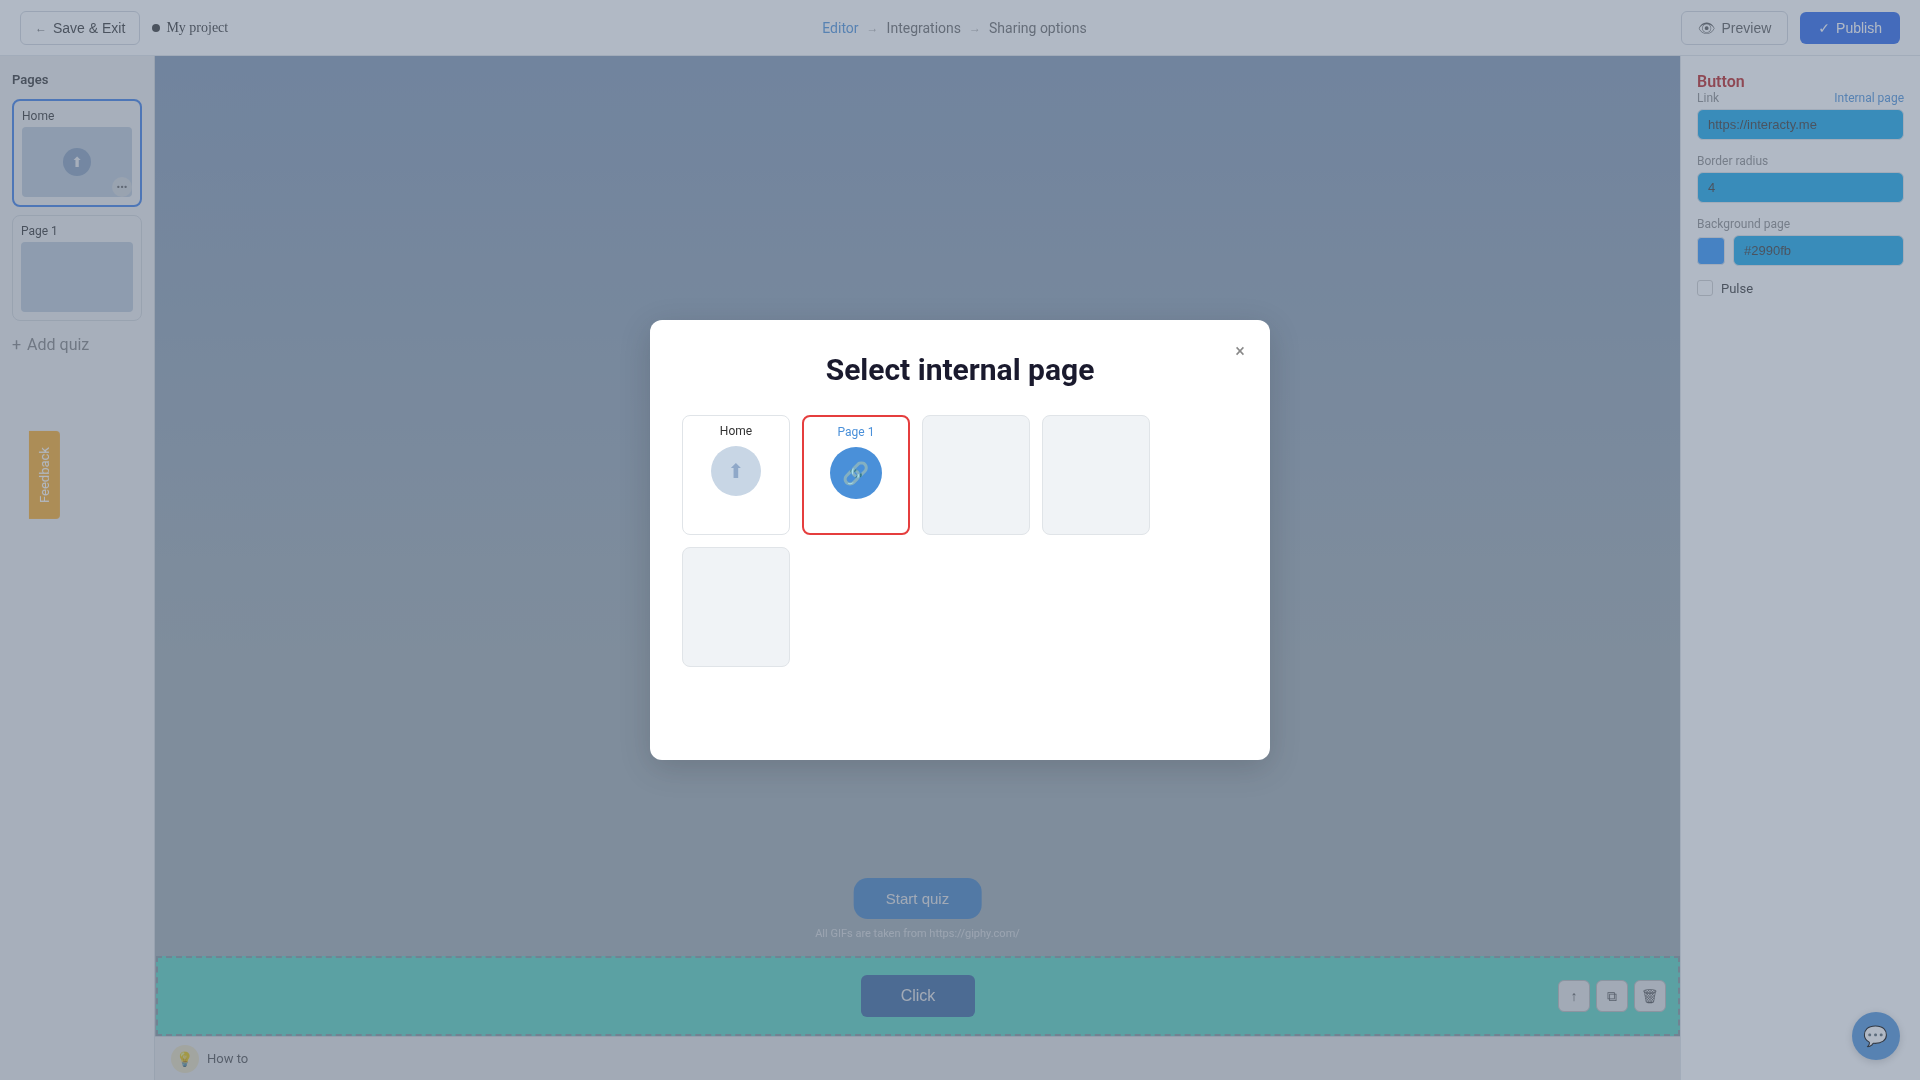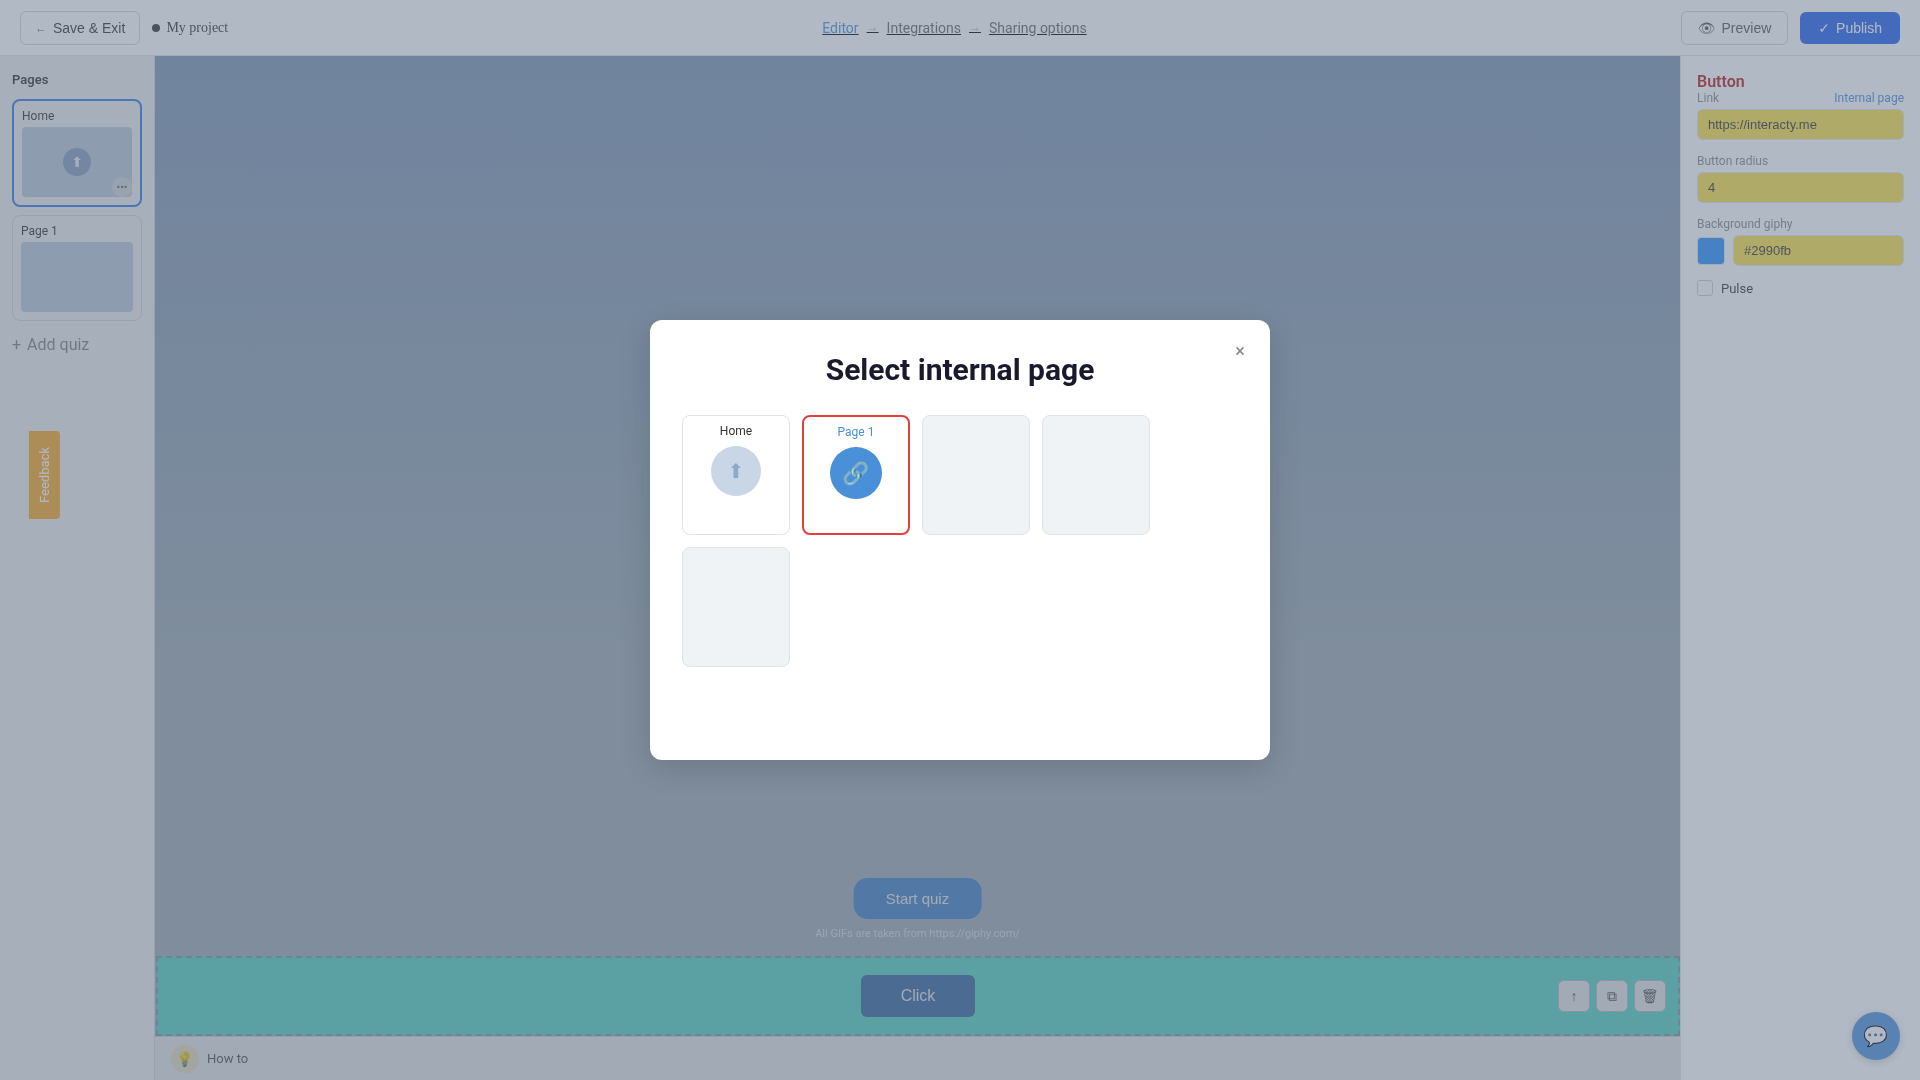--- a/index.html
+++ b/index.html
@@ -18,21 +18,21 @@
       border: 1px solid #d0d5dd; background: #fff;
       padding: 8px 14px; border-radius: 6px; cursor: pointer;
       font-size: 14px; color: #333;
     }
     .save-exit-btn .arrow-icon { font-size: 12px; color: #666; }
     .project-name {
       display: flex; align-items: center; gap: 6px;
       font-size: 14px; color: #333; font-family: Liberation Serif, serif;
     }
     .dot { width: 8px; height: 8px; background: #333; border-radius: 50%; display: inline-block; }
-    .header-center { display: flex; align-items: flex-start; gap: 8px; font-size: 14px; text-decoration: underline; }
+    .header-center { display: flex; align-items: center; gap: 8px; font-size: 14px; }
     .nav-item { color: #4a90d9; cursor: pointer; }
     .nav-item.active { color: #4a90d9; }
     .nav-item.inactive { color: #666; }
     .nav-arrow { color: #aaa; font-size: 12px; }
     .header-right { display: flex; align-items: center; gap: 12px; }
     .preview-btn {
       display: flex; align-items: center; gap: 6px;
       border: 1px solid #d0d5dd; background: #fff;
       padding: 8px 16px; border-radius: 6px; cursor: pointer;
       font-size: 14px; color: #555;
@@ -120,21 +120,21 @@
     }
     .panel-title { font-size: 16px; font-weight: 600; color: #b91c1c; margin-bottom: 0; }
     .field-row { margin-bottom: 14px; }
     .field-label {
       font-size: 12px; color: #888; margin-bottom: 4px;
       display: flex; justify-content: space-between; align-items: center;
     }
     .field-label-link { color: #4a90d9; font-size: 12px; cursor: pointer; }
     .field-input {
       width: 100%; border: 1px solid #e0e4e8; border-radius: 6px;
-      padding: 7px 10px; font-size: 13px; color: #333; background: #fde047;
+      padding: 7px 10px; font-size: 13px; color: #333; background: #0ea5e9;
     }
     .color-row {
       display: flex; align-items: center; gap: 8px;
     }
     .color-swatch {
       width: 28px; height: 28px; background: #2990fb;
       border-radius: 4px; border: 1px solid #e0e4e8; cursor: pointer;
     }
     .pulse-row {
       display: flex; align-items: center; gap: 8px;
@@ -302,28 +302,28 @@
     <div class="field-row">
       <div class="field-label">
         <span>Link</span>
         <span class="field-label-link">Internal page</span>
       </div>
       <input class="field-input" type="text" value="https://interacty.me" style="">
     </div>
 
     <div class="field-row">
       <div class="field-label">
-        <span>Button radius</span>
+        <span>Border radius</span>
       </div>
       <input class="field-input" type="text" value="4" style="">
     </div>
 
     <div class="field-row">
       <div class="field-label">
-        <span>Background giphy</span>
+        <span>Background page</span>
       </div>
       <div class="color-row">
         <div class="color-swatch"></div>
         <input class="field-input" type="text" style="flex: 1 1 0%;" value="#2990fb">
       </div>
     </div>
 
     <div class="pulse-row">
       <div class="checkbox"></div>
       <span class="pulse-label">Pulse</span>

